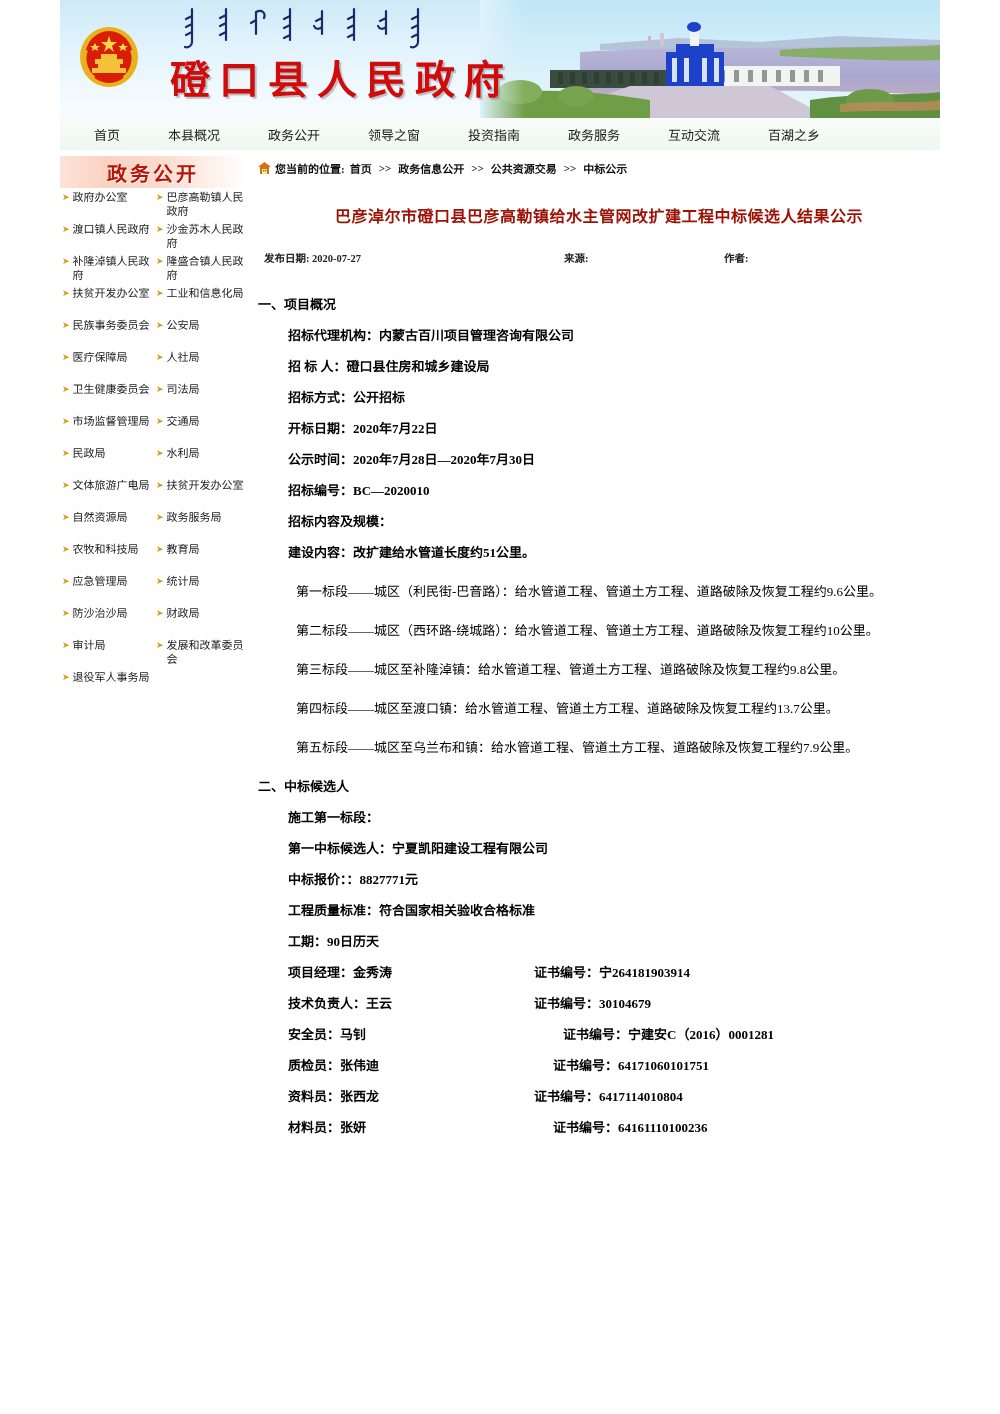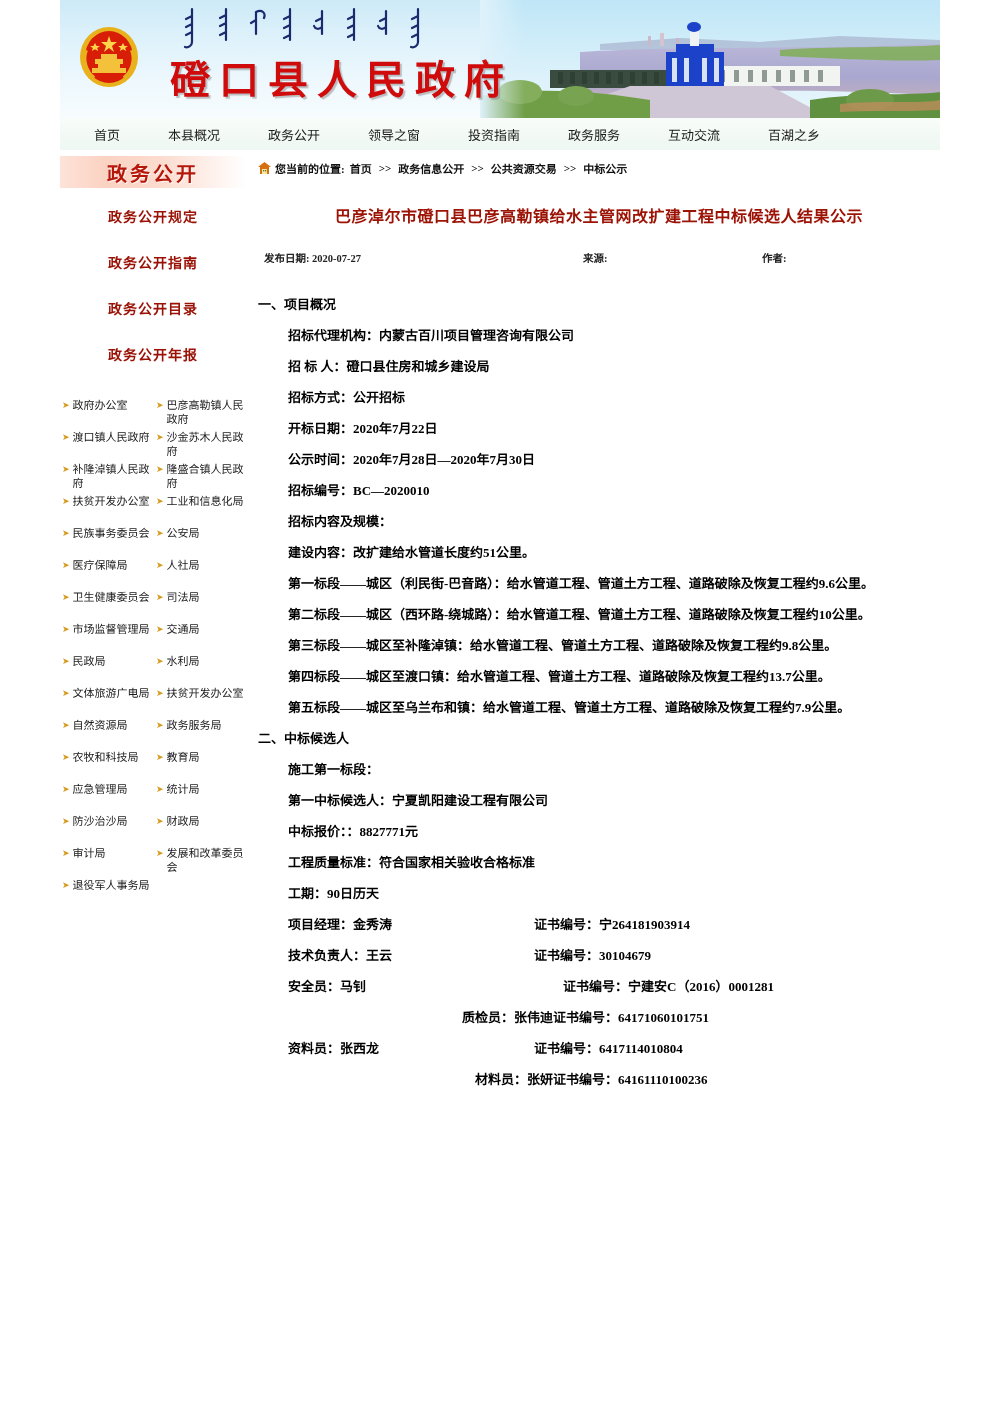--- a/index.html
+++ b/index.html
@@ -252,21 +252,20 @@
     letter-spacing: 0.5px;
     line-height: 22px;
   }
   .art-meta {
     display: flex;
     font-size: 10.5px;
     color: #222;
     font-weight: bold;
     margin-top: 22px;
     padding: 0 10px 0 6px;
-    gap: 19px;
   }
   .meta-date { flex: 0 0 300px; }
   .meta-source { flex: 0 0 160px; }
   .meta-author { flex: 0 0 auto; }
 
   .art-body {
     margin-top: 24px;
     font-size: 13px;
     line-height: 31px;
     color: #000;
@@ -275,35 +274,35 @@
     font-weight: bold;
     margin: 0;
     text-indent: 0;
   }
   .p-ind1 {
     margin: 0;
     padding-left: 30px;
     font-weight: bold;
   }
   .p-ind-flow {
-    margin: 0;
+    margin: 8px;
     text-indent: 30px;
-    font-weight: bold;
+    font-weight: normal;
     text-align: justify;
   }
   .p-row {
     margin: 0;
     padding-left: 30px;
     font-weight: bold;
     display: flex;
   }
   .p-row .c1 { flex: 0 0 246px; }
   .p-row .c2 { flex: 0 0 auto; }
   .p-row.indent2 .c1 { flex: 0 0 275px; }
-  .p-row.indent3 .c1 { flex: 0 0 265px; text-align: right; }
+  .p-row.indent3 .c1 { flex: 0 0 265px; }
 </style>
 </head>
 <body>
 
 <div class="page">
 <div class="wrap">
 
 
   <div class="banner">
 
@@ -434,26 +433,20 @@
     <a class="nav-item">百湖之乡</a>
   </div>
 
   <div class="cols">
 
     <div class="sidebar">
       <div class="side-banner">
         <span class="side-banner-title">政务公开</span>
       </div>
 
-      <div class="side-links">
-        <a class="side-link">政务公开规定</a>
-        <a class="side-link">政务公开指南</a>
-        <a class="side-link">政务公开目录</a>
-        <a class="side-link">政务公开年报</a>
-      </div>
 
       <div class="dept-grid">
         <a class="dept-item">
               <span class="dept-arrow">➤</span>
               <span class="dept-label">政府办公室</span>
             </a>
         <a class="dept-item">
               <span class="dept-arrow">➤</span>
               <span class="dept-label">巴彦高勒镇人民政府</span>
             </a>

